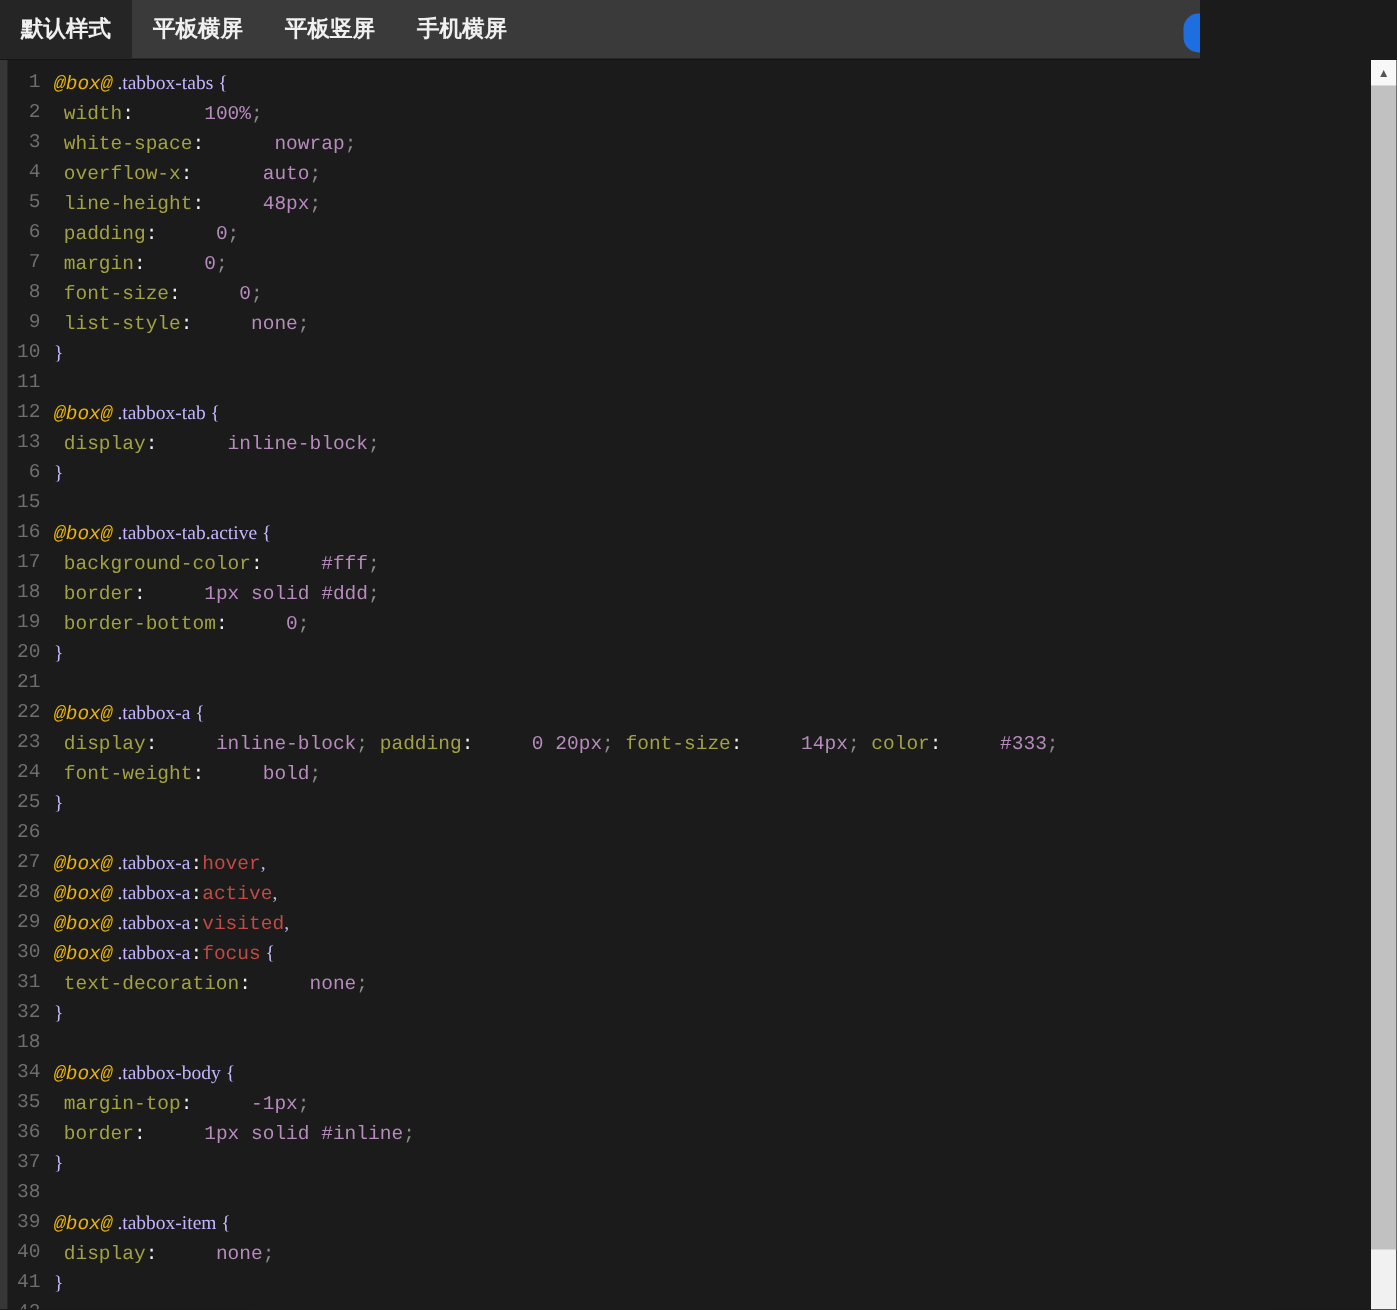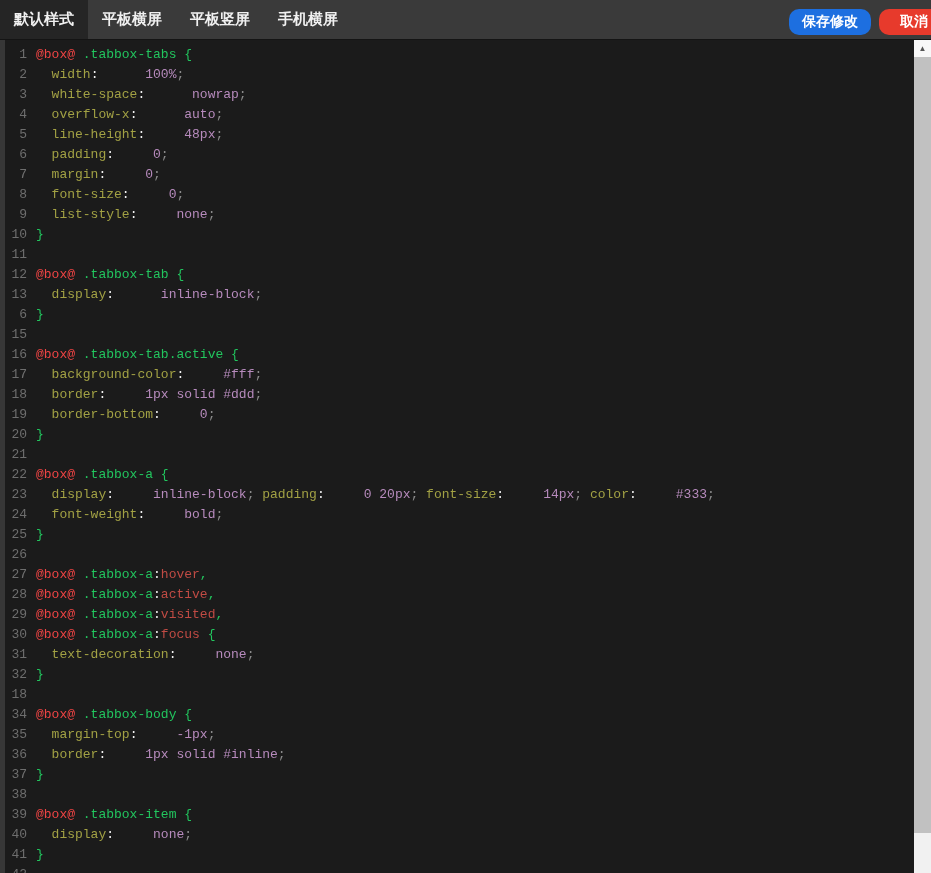--- a/index.html
+++ b/index.html
@@ -5,21 +5,21 @@
   * { margin:0; padding:0; box-sizing:border-box; }
   html,body { width:931px; height:873px; overflow:hidden; }
   body {
     position:relative;
     background:#1b1b1b;
     font-family:"Liberation Sans","DejaVu Sans",sans-serif;
   }
 
   
   .topbar {
-    position:absolute; top:0; left:0; width:931px; height:40px;
+    position:absolute; top:0; left:0; width:800px; height:40px;
     background:#3a3a3a;
     border-bottom:1px solid #141414;
     display:flex; align-items:stretch;
     overflow:hidden;
   }
   .tabs { display:flex; align-items:stretch; }
   .tab {
     padding:0 14px;
     display:flex; align-items:center;
     font-size:15px; font-weight:bold; color:#f0f0f0;
@@ -56,22 +56,22 @@
     font-size:13px;
     white-space:pre;
   }
   .ln {
     flex:0 0 27px;
     text-align:right;
     color:#6e6e6e;
   }
   .code { margin-left:9px; color:#c9c9c9; }
 
-  .tk-o { color:#ef4444; }   
-  .tk-s { color:#22c55e; }   
+  .tk-o { color:#eab308;font-style:italic; }   
+  .tk-s { color:#c4b5fd;font-family:Liberation Serif, serif; }   
   .tk-p { color:#a2a144; }   
   .tk-v { color:#b78bbd;margin-left:39px; }   
   .tk-r { color:#c04b44; }   
   .tk-w { color:#f2f2f2; }   
   .tk-g { color:#8b8b8b; }   
 
   
   .scrollbar {
     position:absolute; top:40px; right:0; bottom:0; width:17px;
     background:#f1f1f1;

